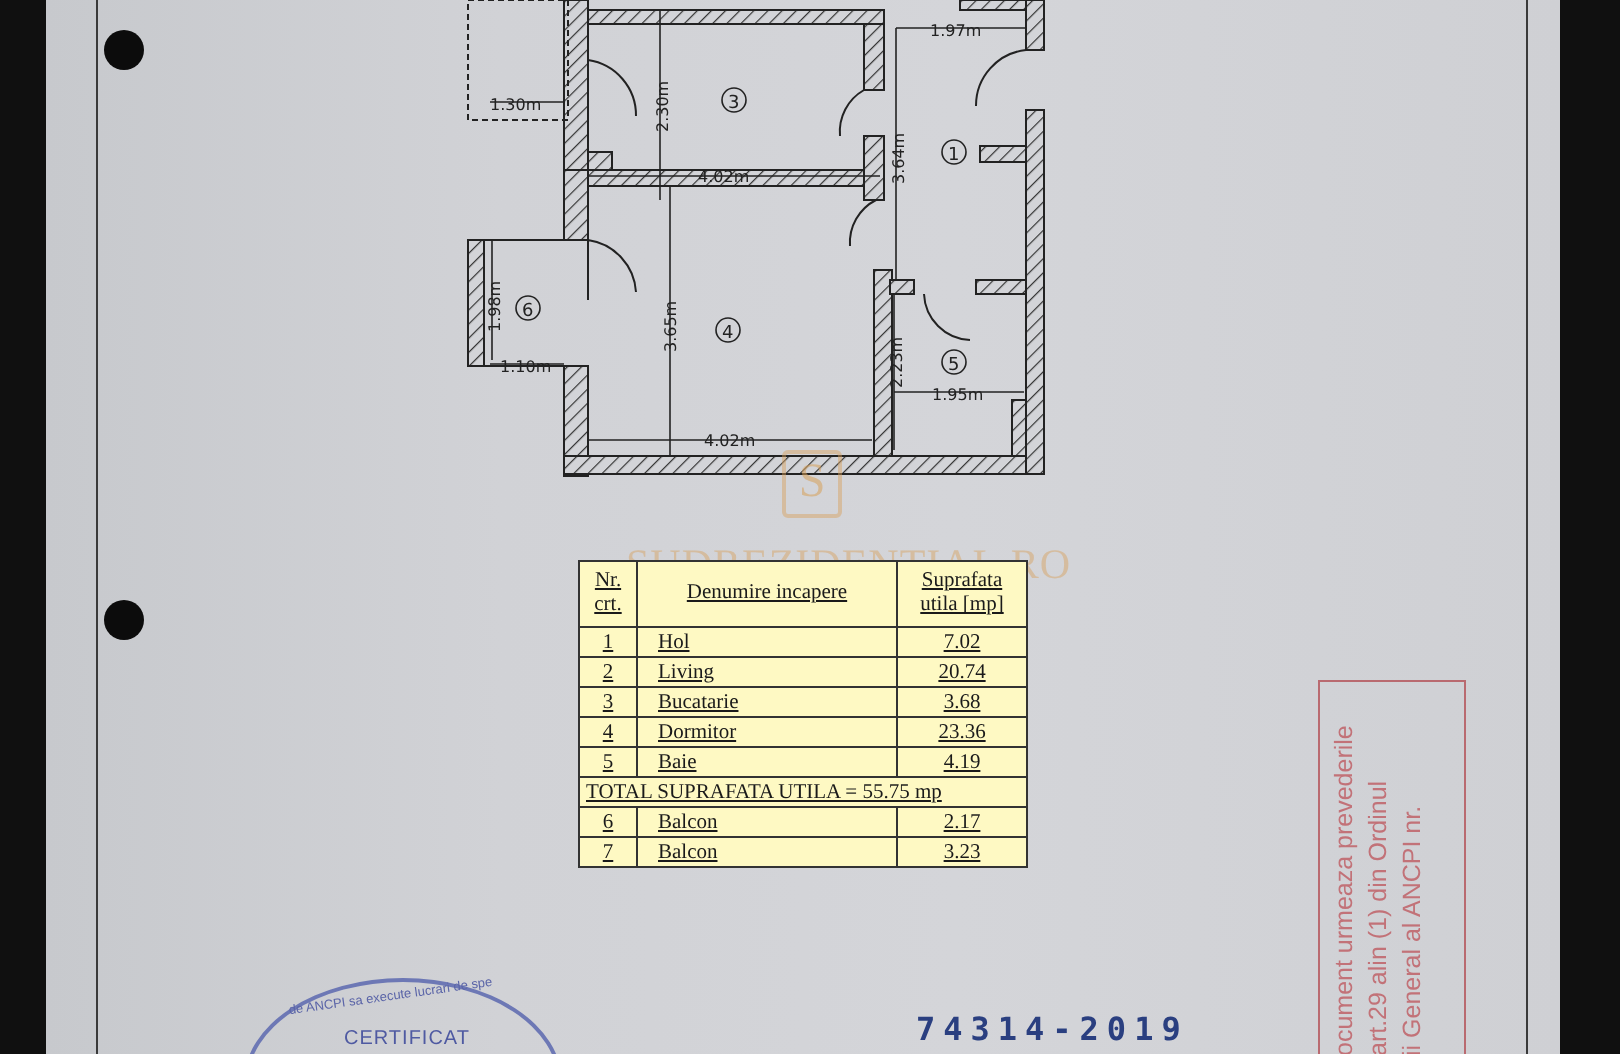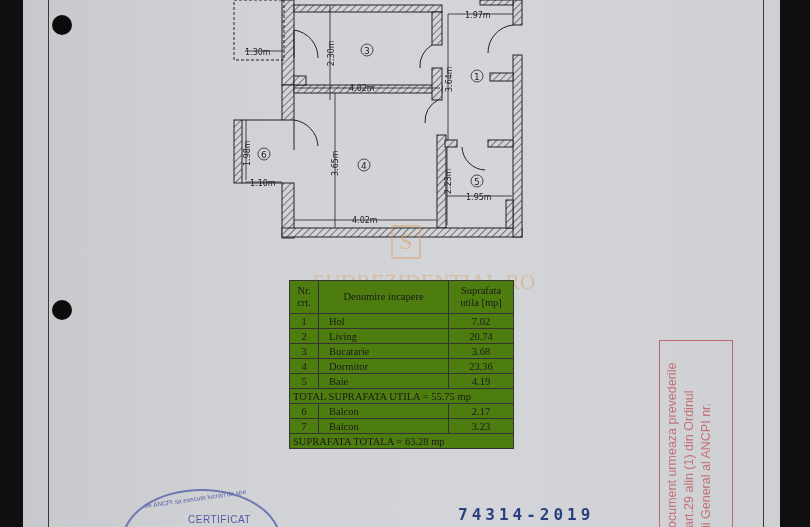--- a/index.html
+++ b/index.html
@@ -1,35 +1,35 @@
 <!DOCTYPE html>
 <html><head>
 <meta charset="utf-8">
 <style>
   html,body{margin:0;padding:0;}
   body{width:810px;height:527px;overflow:hidden;background:#101010;position:relative;font-family:"Liberation Serif",serif;}
   .paper{position:absolute;left:23px;top:0;width:757px;height:527px;background:linear-gradient(90deg,#c7c9cd 0%,#d1d2d6 30%,#d4d5d9 60%,#cfd0d4 100%);}
   .vline{position:absolute;top:0;width:1px;height:527px;background:#3a3a3a;}
   .hole{position:absolute;width:20px;height:20px;border-radius:50%;background:#0c0c0c;}
   .plan{position:absolute;left:0;top:0;}
-  .tbl{position:absolute;left:289px;top:280px;width:225px;border-collapse:collapse;font-size:10.5px;color:#1a1a1a;background:#4d7c0f;}
+  .tbl{position:absolute;left:289px;top:280px;width:225px;border-collapse:collapse;font-size:10.5px;color:#1a1a1a;background:#fef9c3;text-decoration:underline;}
   .tbl td,.tbl th{border:1px solid #333;padding:0 3px;height:14px;font-weight:normal;line-height:13px;}
   .tbl th{height:32px;line-height:12px;}
   .c1{width:22px;text-align:center;}
   .c2{text-align:left;padding-left:10px!important;}
   .c3{width:58px;text-align:center;}
   .tot{}
   .watermark{position:absolute;left:313px;top:270px;font-size:21px;letter-spacing:0.5px;color:rgba(215,160,90,0.45);font-family:"Liberation Serif",serif;}
   .wm-sub{position:absolute;left:345px;top:290px;font-size:8px;letter-spacing:2px;color:rgba(120,120,120,0.6);font-family:"Liberation Sans",sans-serif;}
   .wm-logo{position:absolute;left:391px;top:225px;width:26px;height:30px;border:2px solid rgba(215,160,90,0.45);border-radius:3px;color:rgba(215,160,90,0.55);font-size:24px;text-align:center;line-height:28px;}
   .stamp-red{position:absolute;left:659px;top:340px;width:72px;height:187px;border:1.5px solid #b96a70;border-bottom:none;}
   .stamp-red .txt{position:absolute;left:0;top:0;width:187px;height:72px;transform-origin:0 0;transform:translate(0,187px) rotate(-90deg);color:#c27278;font-family:"Liberation Sans",sans-serif;font-size:12.5px;line-height:17px;padding-top:4px;white-space:nowrap;}
   .stamp-blue{position:absolute;left:122px;top:489px;width:155px;height:100px;border-radius:50%;border:2px solid #6d78b5;}
   .stamp-blue .arc{position:absolute;left:20px;top:4px;font-family:"Liberation Sans",sans-serif;font-size:6.5px;color:#5b65a8;transform:rotate(-8deg);}
-  .stamp-blue .cert{position:absolute;left:64px;top:23px;font-family:"Liberation Sans",sans-serif;font-size:10px;color:#4f5aa2;letter-spacing:0.5px;}
+  .stamp-blue .cert{position:absolute;left:48px;top:23px;font-family:"Liberation Sans",sans-serif;font-size:10px;color:#4f5aa2;letter-spacing:0.5px;}
   .docno{position:absolute;left:458px;top:505px;font-family:"DejaVu Sans Mono",monospace;font-size:16px;font-weight:bold;color:#2a3f80;letter-spacing:4px;}
   .dim{font-family:"DejaVu Sans",sans-serif;font-size:8px;fill:#222;}
   .rnum{font-family:"DejaVu Sans",sans-serif;font-size:9px;fill:#222;}
 </style>
 </head>
 <body>
 
 <div class="paper"></div>
 <div class="vline" style="left:48px"></div>
 <div class="vline" style="left:763px"></div>
@@ -168,23 +168,20 @@
   <tr>
         <td class="c1">6</td>
         <td class="c2">Balcon</td>
         <td class="c3">2.17</td>
       </tr>
   <tr>
         <td class="c1">7</td>
         <td class="c2">Balcon</td>
         <td class="c3">3.23</td>
       </tr>
-  <tr>
-        <td colspan="3" class="tot">SUPRAFATA TOTALA = 63.28 mp</td>
-      </tr>
 </tbody>
   </table>
 
 <div class="stamp-red">
   <div class="txt">
     <div>ocument urmeaza prevederile</div>
     <div>art.29 alin (1) din Ordinul</div>
     <div>ii General al ANCPI nr.</div>
   </div>
 </div>

